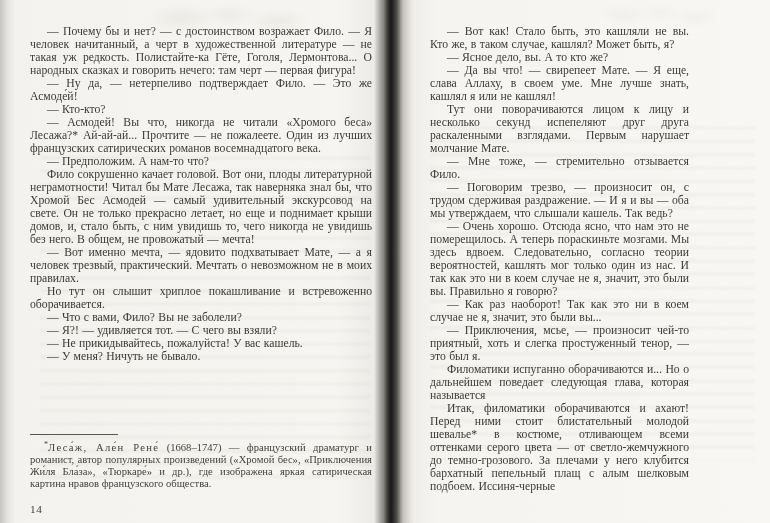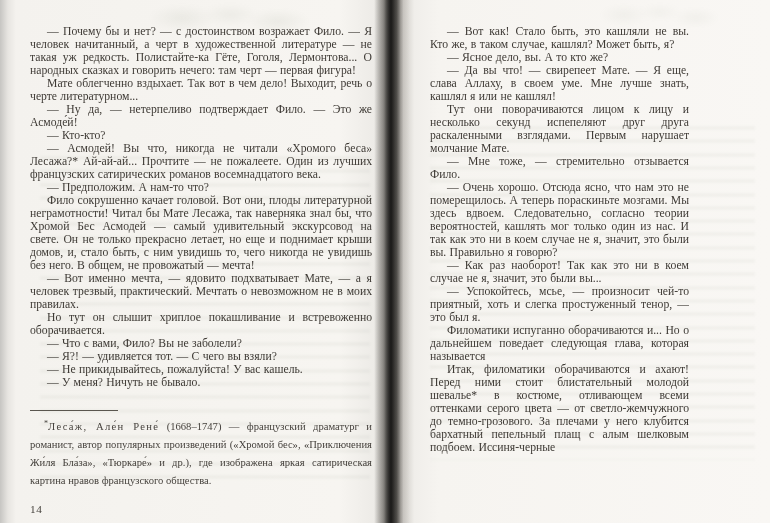--- a/index.html
+++ b/index.html
@@ -32,42 +32,41 @@
   .page{position:absolute;top:0;height:523px;box-sizing:border-box;
     display:flex;flex-direction:column;z-index:1;}
   .page-left{left:0;width:385px;padding:25px 13px 8px 30px;}
   .page-right{left:385px;width:312px;padding:25px 8px 8px 45px;}
 
   .body p{margin:0;text-align:justify;text-indent:17px;
     font-size:11.7px;line-height:13px;word-spacing:.4px;}
   .chapter-heading{margin:11px 0 17px;text-align:center;text-indent:0;
     font-weight:bold;font-size:12.3px;letter-spacing:.8px;color:#393530;}
 
-  .footnote{margin-top:auto;font-size:10.6px;line-height:18px;text-align:justify;color:#46423d;}
+  .footnote{margin-top:auto;font-size:10.6px;line-height:12px;text-align:justify;color:#46423d;}
   .footnote .rule{width:88px;height:0;border-top:1px solid #5a564f;margin-bottom:4px;}
   .footnote p{margin:0;text-indent:14px;}
   .fn-mark{font-size:8px;vertical-align:4px;}
   .fn-term{letter-spacing:1.3px;}
 
   .pagenum{margin-top:13px;font-size:11.3px;color:#45413c;letter-spacing:.5px;}
 </style>
 </head>
 <body>
 
 <div class="photo">
 
   <div class="ornament-ghost og-left"></div>
   <div class="ornament-ghost og-right"></div>
   <div class="ghost gl"></div>
   <div class="ghost gr"></div>
 
   <div class="page page-left">
     <div class="body">
       <p>— Почему бы и нет? — с достоинством возражает Фило. — Я человек начитанный, а черт в художественной литературе — не такая уж редкость. Полистайте-ка Гёте, Гоголя, Лермонтова... О народных сказках и говорить нечего: там черт — первая фигура!</p>
-      <p>Мате облегченно вздыхает. Так вот в чем дело! Выходит, речь о черте литературном...</p>
       <p>— Ну да, — нетерпеливо подтверждает Фило. — Это же Асмоде́й!</p>
       <p>— Кто-кто?</p>
       <p>— Асмодей! Вы что, никогда не читали «Хромого беса» Лесажа?* Ай-ай-ай... Прочтите — не пожалеете. Один из лучших французских сатирических романов восемнадцатого века.</p>
       <p>— Предположим. А нам-то что?</p>
       <p>Фило сокрушенно качает головой. Вот они, плоды литературной неграмотности! Читал бы Мате Лесажа, так наверняка знал бы, что Хромой Бес Асмодей — самый удивительный экскурсовод на свете. Он не только прекрасно летает, но еще и поднимает крыши домов, и, стало быть, с ним увидишь то, чего никогда не увидишь без него. В общем, не провожатый — мечта!</p>
       <p>— Вот именно мечта, — ядовито подхватывает Мате, — а я человек трезвый, практический. Мечтать о невозможном не в моих правилах.</p>
       <p>Но тут он слышит хриплое покашливание и встревоженно оборачивается.</p>
       <p>— Что с вами, Фило? Вы не заболели?</p>
       <p>— Я?! — удивляется тот. — С чего вы взяли?</p>
       <p>— Не прикидывайтесь, пожалуйста! У вас кашель.</p>
@@ -80,22 +79,23 @@
     <div class="pagenum">14</div>
   </div>
 
   <div class="page page-right">
     <div class="body">
       <p>— Вот как! Стало быть, это кашляли не вы. Кто же, в таком случае, кашлял? Может быть, я?</p>
       <p>— Ясное дело, вы. А то кто же?</p>
       <p>— Да вы что! — свирепеет Мате. — Я еще, слава Аллаху, в своем уме. Мне лучше знать, кашлял я или не кашлял!</p>
       <p>Тут они поворачиваются лицом к лицу и несколько секунд испепеляют друг друга раскаленными взглядами. Первым нарушает молчание Мате.</p>
       <p>— Мне тоже, — стремительно отзывается Фило.</p>
+      <p>— Поговорим трезво, — произносит он, с трудом сдерживая раздражение. — И я и вы — оба мы утверждаем, что слышали кашель. Так ведь?</p>
       <p>— Очень хорошо. Отсюда ясно, что нам это не померещилось. А теперь пораскиньте мозгами. Мы здесь вдвоем. Следовательно, согласно теории вероятностей, кашлять мог только один из нас. И так как это ни в коем случае не я, значит, это были вы. Правильно я говорю?</p>
       <p>— Как раз наоборот! Так как это ни в коем случае не я, значит, это были вы...</p>
-      <p>— Успокойтесь, мсье, — произносит чей-то приятный, хоть и слегка простуженный тенор, — это был я.</p>
+      <p>— Приключения, мсье, — произносит чей-то приятный, хоть и слегка простуженный тенор, — это был я.</p>
       <p>Филоматики испуганно оборачиваются и... Но о дальнейшем поведает следующая глава, которая называется</p>
       <p>Итак, филоматики оборачиваются и ахают! Перед ними стоит блистательный молодой шевалье* в костюме, отливающем всеми оттенками серого цвета — от светло-жемчужного до темно-грозового. За плечами у него клубится бархатный пепельный плащ с алым шелковым подбоем. Иссиня-черные</p>
     </div>
   </div>
 
   <div class="gutter"></div>
 </div>
 
 </body></html>

